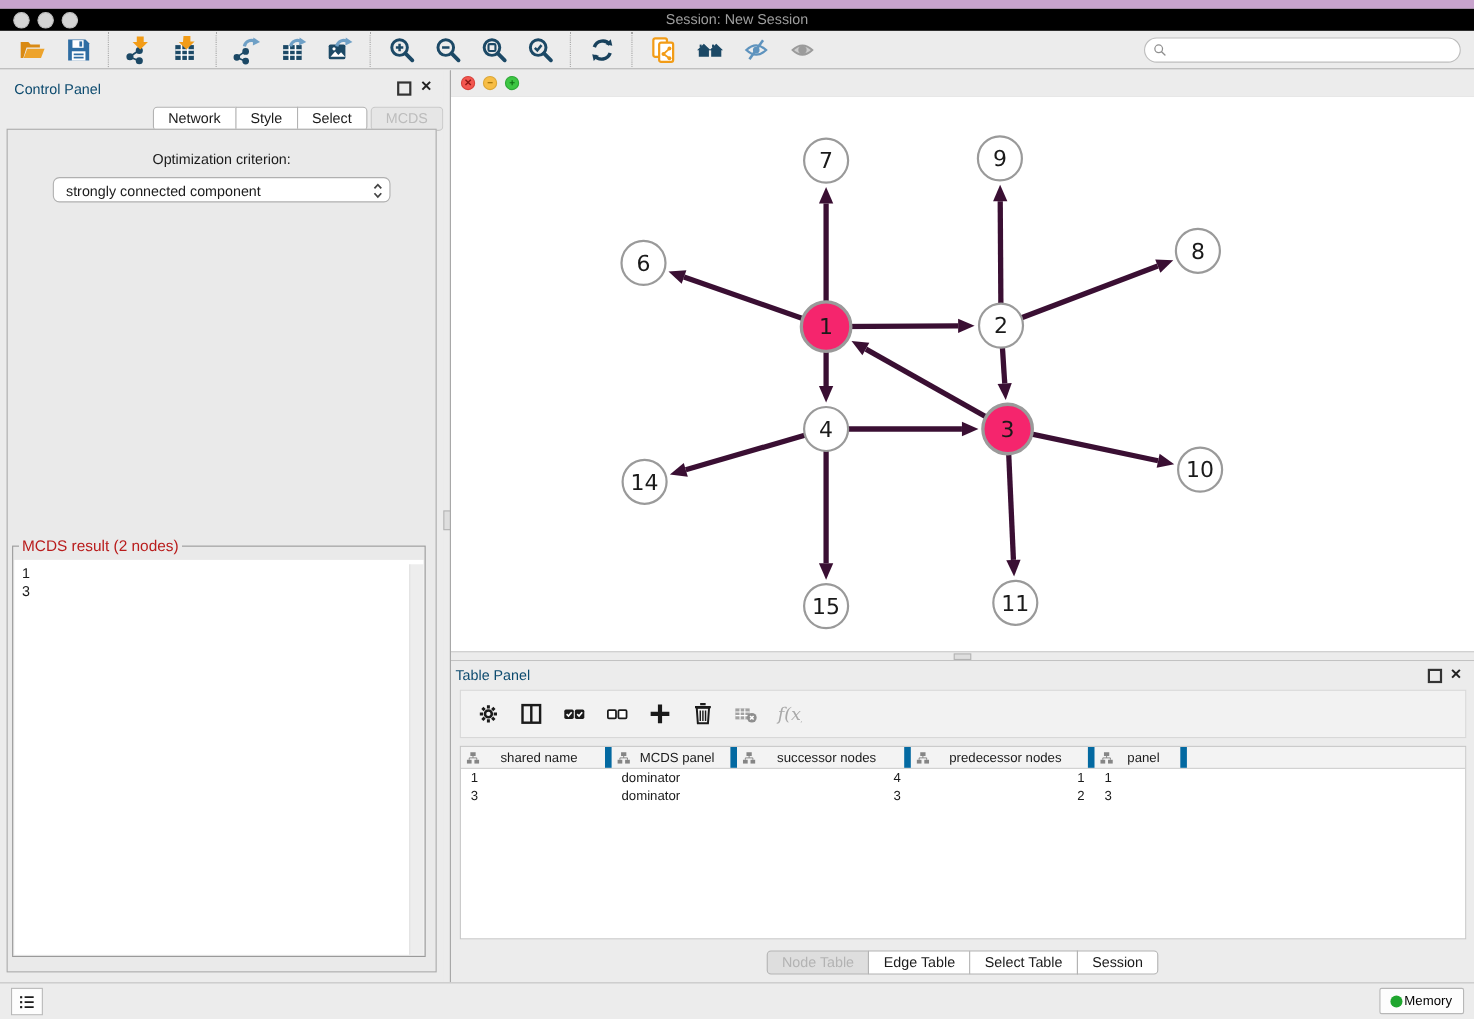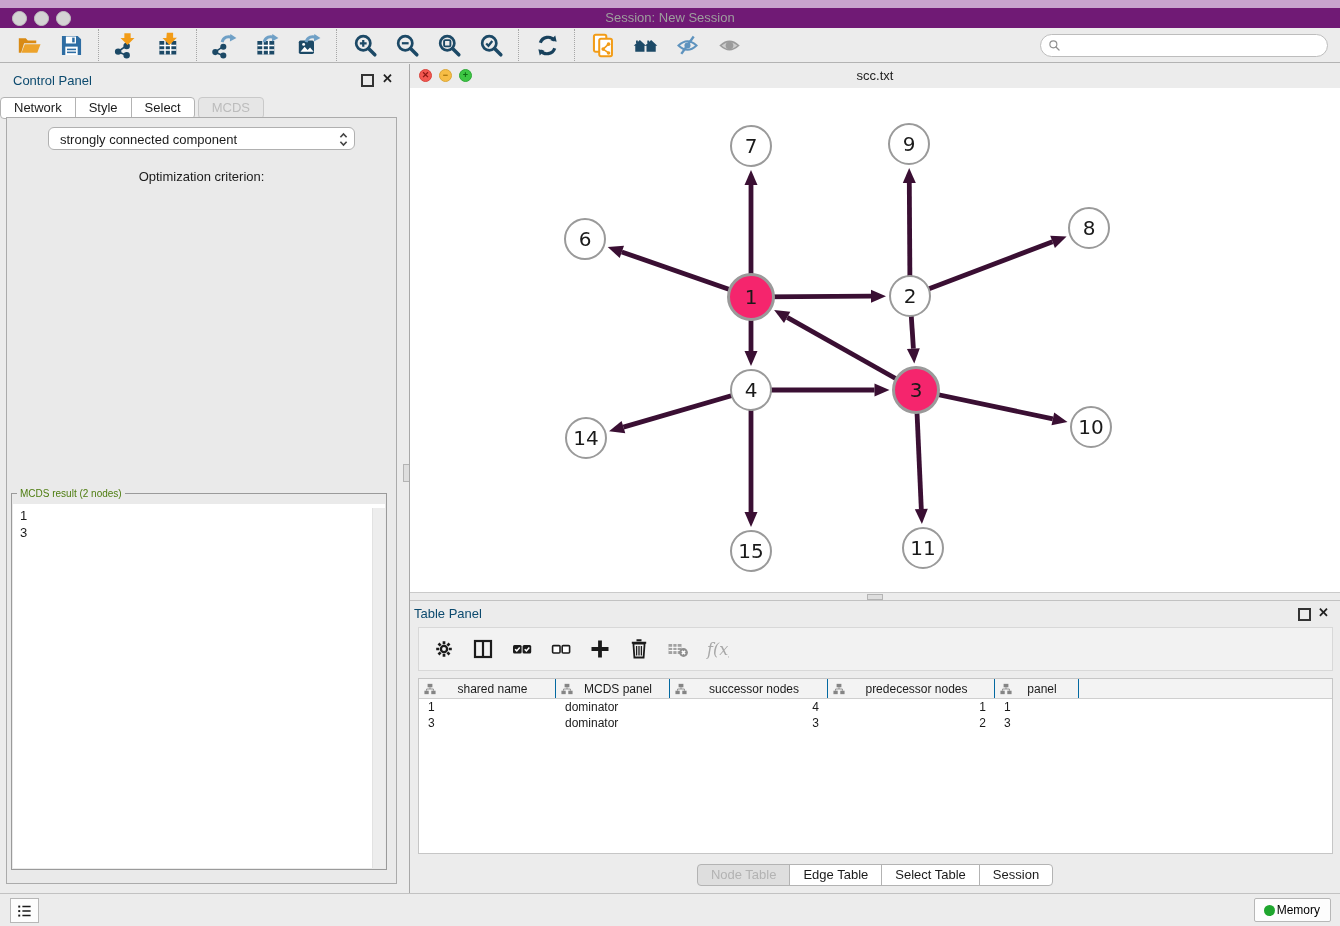--- a/index.html
+++ b/index.html
@@ -1,21 +1,21 @@
 <!DOCTYPE html>
 <html><head>
 <meta charset="utf-8">
 <style>
   html,body{margin:0;padding:0}
   body{width:1340px;height:926px;position:relative;background:#ececec;
        font-family:"Liberation Sans",sans-serif;color:#1b1b1b;overflow:hidden;
        -webkit-font-smoothing:antialiased}
   
   #top-strip{position:absolute;top:0;left:0;right:0;height:8px;background:#c8a3cd}
-  #titlebar{position:absolute;top:8px;left:0;right:0;height:20px;background:#701a75}
+  #titlebar{position:absolute;top:8px;left:0;right:0;height:20px;background:#000000}
   .win-dot{position:absolute;top:3px;width:13px;height:13px;border-radius:50%;
            background:#d4d4d4;border:1px solid #c2c2c2}
   #win-title{position:absolute;left:0;right:0;top:2px;text-align:center;
              font-size:13px;color:#9e9e9e}
   #main-toolbar{position:absolute;top:28px;left:0;right:0;height:35px;
                 border-bottom:1px solid #b3b3b3;display:flex;align-items:center;
                 padding-left:8px;box-sizing:border-box}
   #main-toolbar-icons{display:flex;align-items:center}
   .tbtn{width:42px;height:31px;border:none;background:transparent;padding:0;
         display:flex;align-items:center;justify-content:center;cursor:default}
@@ -27,21 +27,21 @@
               display:flex;align-items:center;padding-left:7px;box-sizing:border-box}
   #search-box svg{width:13px;height:13px;flex:0 0 auto}
   #search-input{border:none;outline:none;flex:1;font-size:13px;background:transparent;
                 font-family:"Liberation Sans",sans-serif;padding:0 8px 0 5px}
   
   #control-panel{position:absolute;left:0;top:64px;width:403px;bottom:33px;background:#ececec}
   .panel-title{position:absolute;left:13px;top:9px;font-size:13px;color:#0c4a6e}
   .float-btn{position:absolute;width:9px;height:9px;border:2px solid #333;top:10px}
   .close-btn{position:absolute;top:7px;font-size:13px;font-weight:bold;color:#222;line-height:15px}
   #cp-float{right:29px}#cp-close{right:10px}
-  #cp-tabs{position:absolute;top:33px;left:0;right:0;display:flex;justify-content:flex-start}
+  #cp-tabs{position:absolute;top:33px;left:0;right:0;display:flex;justify-content:flex-end}
   .seg{display:flex}
   .seg-btn{height:20px;line-height:20px;padding:0 13px;background:#fff;
            border:1px solid #b3b3b3;font-size:13px;margin-left:-1px;white-space:nowrap}
   .seg-btn.first{border-radius:4px 0 0 4px;margin-left:0}
   .seg-btn.last{border-radius:0 4px 4px 0}
   .seg-btn.detached{border-radius:4px;margin-left:3px;background:#e6e6e6;
                     border-color:#c9c9c9;color:#bcbcbc}
   .seg-btn.active-gray{background:#dedede;color:#b3b3b3}
   #cp-content{position:absolute;top:53px;left:6px;right:6px;bottom:9px;
               border:1px solid #ababab;background:#eaeaea}
@@ -49,21 +49,21 @@
   #criterion{margin:9px auto 0;width:307px;height:23px;background:#fff;
              border:1px solid #b0b0b0;border-radius:6px;position:relative;
              line-height:23px;font-size:13px;padding-left:11px;box-sizing:border-box}
   #criterion .stepper{position:absolute;right:5px;top:3px;width:11px;height:17px}
   #cp-buttons{display:flex;justify-content:center;gap:14px;margin-top:11px}
   .cp-btn{height:21px;line-height:19px;padding:0 14px;background:#fff;
           border:1px solid #b0b0b0;border-radius:5px;font-size:13px;
           font-family:"Liberation Sans",sans-serif}
   #mcds-fieldset{position:absolute;left:4px;right:9px;top:370px;bottom:13px;
                  border:1px solid #9a9a9a;margin:0;padding:0;background:#eaeaea}
-  #mcds-fieldset legend{font-size:10px;margin-left:5px;padding:0 3px;color:#4d7c0f}
+  #mcds-fieldset legend{font-size:14px;margin-left:5px;padding:0 3px;color:#b91c1c}
   #result-box{position:absolute;left:1px;right:1px;top:5px;bottom:1px;background:#fff}
   #result-scroll{position:absolute;right:0;top:4px;bottom:0;width:12px;
                  background:#ededed;border-left:1px solid #e2e2e2}
   .result-line{font-size:13px;height:17px;line-height:17px;padding-left:7px}
   #result-lines{padding-top:3px}
   
   #right{position:absolute;left:409px;top:64px;right:0;bottom:33px;border-left:1px solid #a8a8a8}
   #network-window{position:absolute;top:0;left:0;right:0;height:528px}
   #net-titlebar{height:24px;background:#ececec;border-bottom:1px solid #bfbfbf;position:relative}
   .tl{position:absolute;top:5px;width:13px;height:13px;border-radius:50%;
@@ -87,21 +87,21 @@
   #table-panel{position:absolute;top:537px;left:0;right:0;bottom:0;background:#ececec}
   #tp-float{right:29px}#tp-close{right:11px}
   #tp-toolbar{position:absolute;top:26px;left:8px;right:7px;height:44px;background:#f2f2f2;
               border:1px solid #d8d8d8;display:flex;align-items:center;gap:15px;
               padding-left:13px;box-sizing:border-box}
   .tpbtn{width:24px;height:24px;border:none;background:transparent;padding:0}
   .tpbtn svg{width:24px;height:24px;display:block}
   #table-wrap{position:absolute;top:77px;left:8px;right:7px;bottom:39px;background:#fff;
               border:1px solid #c6c6c6;overflow:hidden}
   #table-head{display:flex;height:19px;background:#f3f3f3;border-bottom:1px solid #cfcfcf}
-  .hcell{display:flex;align-items:center;border-right:1px solid #0369a1;
+  .hcell{display:flex;align-items:center;border-right:6px solid #0369a1;
          box-sizing:border-box;font-size:12px;color:#1b1b1b}
   .hcell.filler{border-right:none}
   .hicon{width:12px;height:12px;margin-left:5px;flex:0 0 auto}
   .hicon svg{width:12px;height:12px;display:block}
   .hlabel{flex:1;text-align:center;padding-right:6px}
   .trow{display:flex;height:16px}
   .rcell{box-sizing:border-box;font-size:12px;height:16px;line-height:16px;padding:0 9px}
   #tp-tabs{position:absolute;bottom:7px;left:0;right:0;display:flex;justify-content:center}
   
   #status-bar{position:absolute;bottom:0;left:0;right:0;height:33px;background:#ececec;
@@ -323,27 +323,27 @@
   <span class="close-btn" id="cp-close">✕</span>
   <div id="cp-tabs">
       <div class="seg">
         <span class="seg-btn first   ">Network</span>
         <span class="seg-btn    ">Style</span>
         <span class="seg-btn   last ">Select</span>
         <span class="seg-btn detached">MCDS</span>
       </div>
     </div>
   <div id="cp-content">
+    <div id="opt-label">Optimization criterion:</div>
     <div id="criterion">
       <span>strongly connected component</span>
       <svg class="stepper" viewBox="0 0 11 17">
           <path d="M2.4 6.3L5.5 2.9L8.6 6.3M2.4 10.7L5.5 14.1L8.6 10.7" stroke="#444" stroke-width="1.6" fill="none"></path>
         </svg>
     </div>
-    <div id="opt-label">Optimization criterion:</div>
     <fieldset id="mcds-fieldset">
       <legend>MCDS result (2 nodes)</legend>
       <div id="result-box">
         <div id="result-lines">
             <div class="result-line">1</div>
             <div class="result-line">3</div>
           </div>
         <div id="result-scroll"></div>
       </div>
     </fieldset>
@@ -358,21 +358,20 @@
     <div id="net-titlebar">
       <span class="tl red">
           <span>✕</span>
         </span>
       <span class="tl yellow">
           <span>−</span>
         </span>
       <span class="tl green">
           <span>+</span>
         </span>
-      <div id="net-title">scc.txt</div>
     </div>
     <div id="net-canvas">
       <svg id="graph-svg" viewBox="0 0 931 504">
           <g>
             <line x1="341" y1="209" x2="341.0" y2="97.0" stroke="#3a0f33" stroke-width="4.8"></line>
             <polygon points="341.0,82.0 347.5,97.0 334.5,97.0" fill="#3a0f33"></polygon>
           </g>
           <g>
             <line x1="341" y1="209" x2="211.8" y2="163.9" stroke="#3a0f33" stroke-width="4.8"></line>
             <polygon points="197.7,158.9 214.0,157.7 209.7,170.0" fill="#3a0f33"></polygon>

